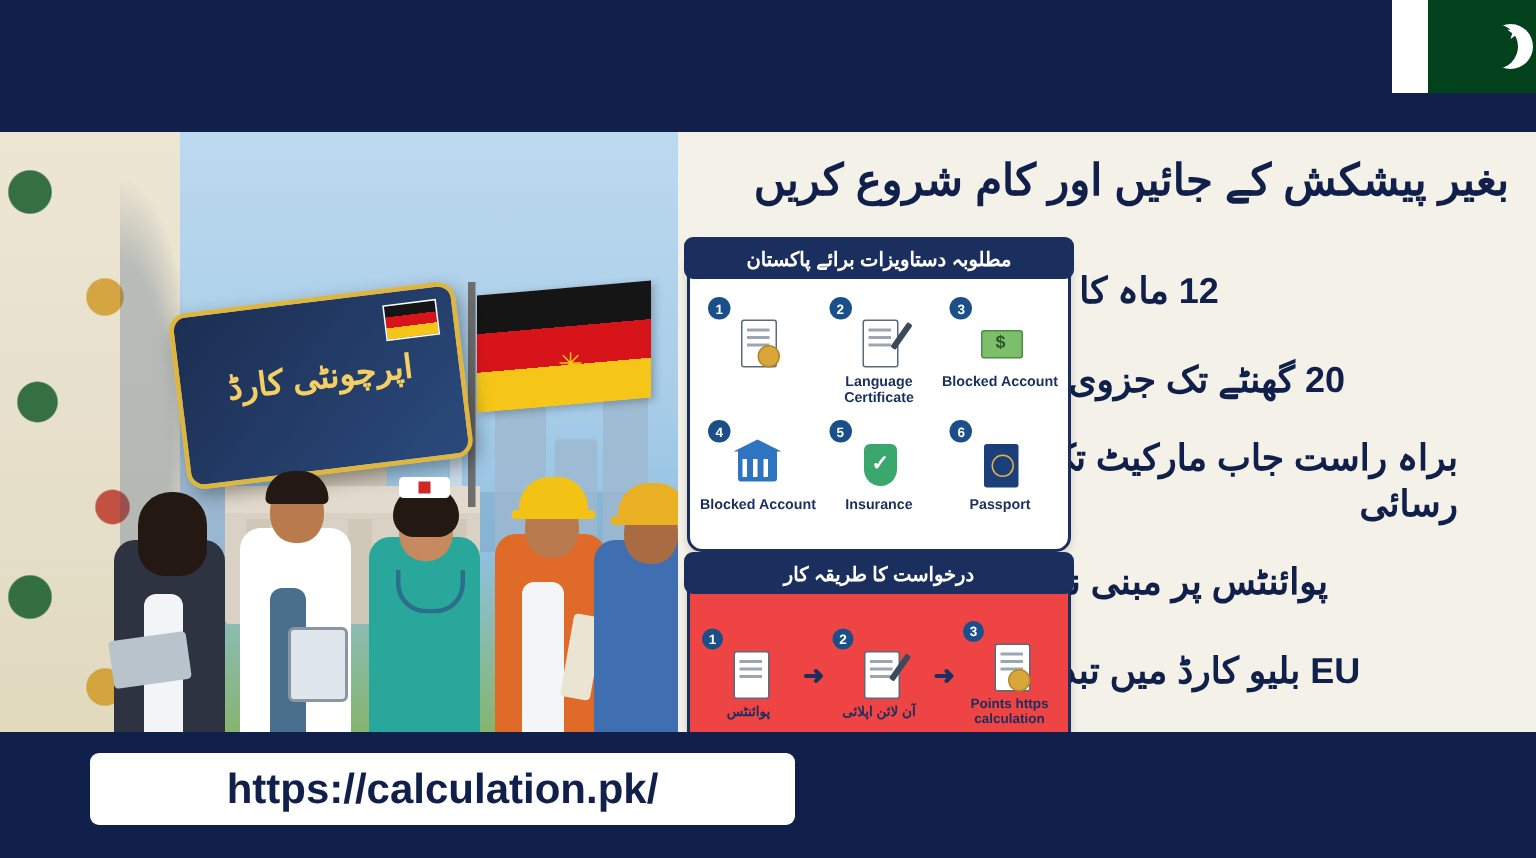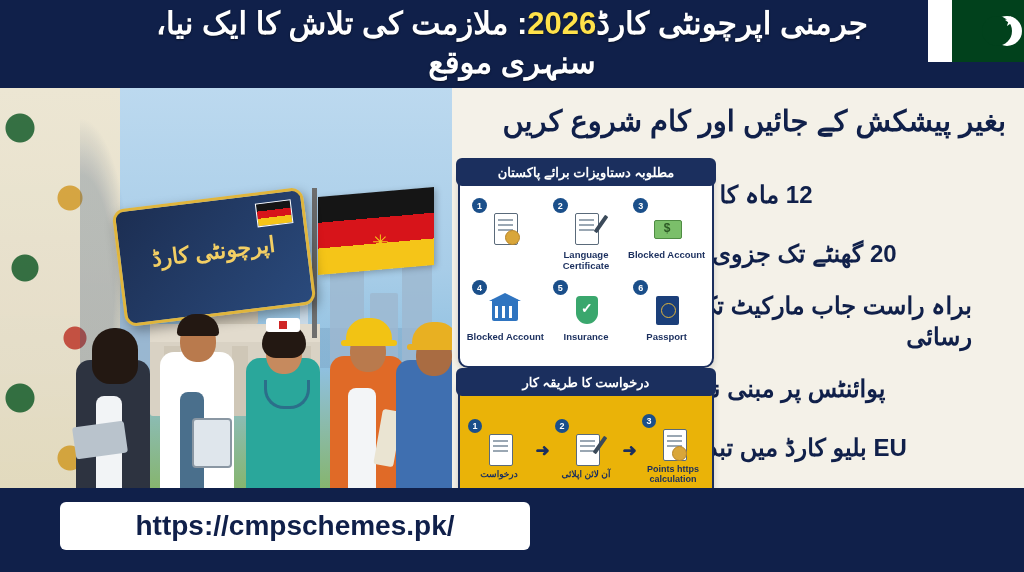--- a/index.html
+++ b/index.html
@@ -195,21 +195,21 @@
   .bills{position:absolute;left:4px;top:8px;width:26px;height:17px;background:#7bbf6a;border:1.5px solid #4f8c43;border-radius:2px;}
   .bills:after{content:"$";position:absolute;left:9px;top:0px;color:#2d5a26;font-size:12px;font-weight:bold;}
   .shield{position:absolute;left:7px;top:2px;width:22px;height:28px;background:#3aa76d;border-radius:4px 4px 11px 11px;}
   .shield:after{content:"✓";position:absolute;left:5px;top:4px;color:#fff;font-size:14px;font-weight:bold;}
   .passport{position:absolute;left:6px;top:2px;width:23px;height:29px;background:#1b3f7a;border-radius:2px;}
   .passport:after{content:"";position:absolute;left:5px;top:7px;width:13px;height:13px;border-radius:50%;border:1.5px solid #e0b53c;}
   .doc-label{font-size:9.5px;font-weight:bold;color:#1b2f5e;text-align:center;line-height:1.2;}
   
   .procbox{
     position:absolute;left:458px;top:378px;width:252px;height:118px;
-    background:#eab308;border:2px solid #1b2f5e;border-radius:10px;
+    background:#ef4444;border:2px solid #1b2f5e;border-radius:10px;
     box-shadow:0 2px 6px rgba(0,0,0,.15);
   }
   .proc-row{
     position:absolute;left:6px;top:26px;right:6px;bottom:4px;
     display:flex;align-items:center;justify-content:space-between;
   }
   .proc-step{position:relative;width:66px;display:flex;flex-direction:column;align-items:center;padding-top:12px;}
   .arrow{font-size:17px;color:#1b2f5e;font-weight:bold;}
   .proc-ico{width:32px;height:34px;position:relative;margin-bottom:2px;}
   .proc-label{font-size:9px;font-weight:bold;color:#1b2f5e;text-align:center;line-height:1.15;direction:rtl;}
@@ -233,23 +233,20 @@
     position:absolute;right:30px;top:24px;width:430px;
     color:#ffffff;font-size:20px;font-weight:bold;text-align:right;direction:rtl;
   }
 </style>
 </head>
 <body>
 
 <div id="poster">
 
   <div class="header">
-    <div class="header-title">
-      <span>جرمنی اپرچونٹی کارڈ</span><span class="yr">2026</span><span>: ملازمت کی تلاش کا ایک نیا، سنہری موقع</span>
-    </div>
     <div class="pk-flag">
       <div class="moon"></div>
       <div class="star">★</div>
     </div>
   </div>
 
   <div class="left-panel">
     <div class="ornament"></div>
 
     <div class="skyline"></div>
@@ -417,21 +414,21 @@
   </div>
 
   <div class="procbox">
     <div class="bar">درخواست کا طریقہ کار</div>
     <div class="proc-row">
       <div class="proc-step">
         <span class="proc-num">1</span>
         <span class="proc-ico">
             <span class="paper"></span>
           </span>
-        <span class="proc-label">درخواست</span>
+        <span class="proc-label">پوائنٹس</span>
       </div>
       <span class="arrow">➜</span>
       <div class="proc-step">
         <span class="proc-num">2</span>
         <span class="proc-ico">
             <span class="paper"></span>
             <span class="pen"></span>
           </span>
         <span class="proc-label">آن لائن اپلائی</span>
       </div>
@@ -441,16 +438,16 @@
         <span class="proc-ico">
             <span class="paper"></span>
             <span class="seal"></span>
           </span>
         <span class="proc-label">Points https calculation</span>
       </div>
     </div>
   </div>
 
   <div class="footer">
-    <div class="url">https://cmpschemes.pk/</div>
+    <div class="url">https://calculation.pk/</div>
   </div>
 
 </div>
 
 </body></html>

